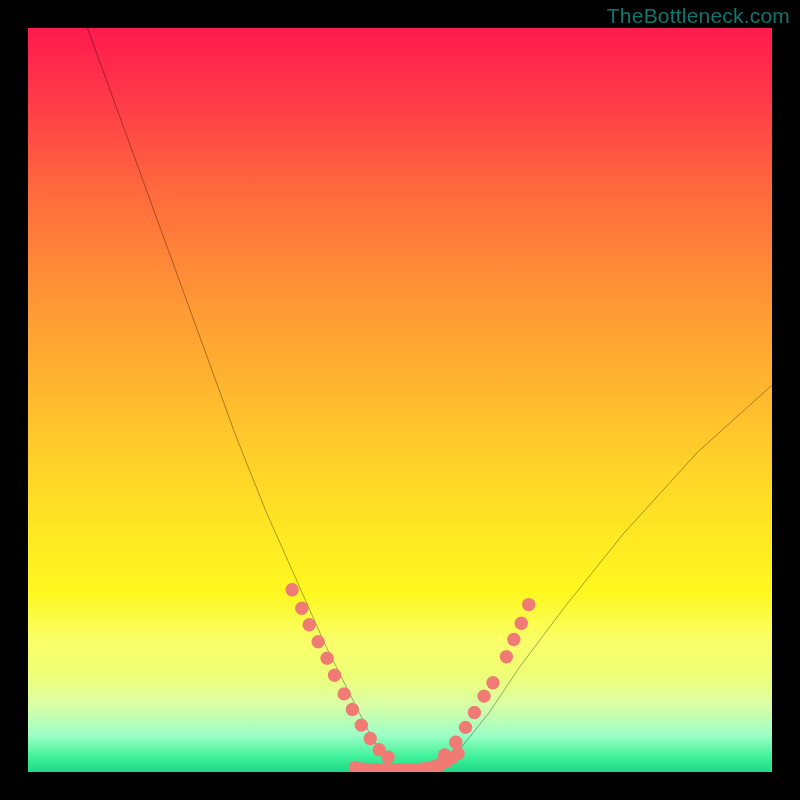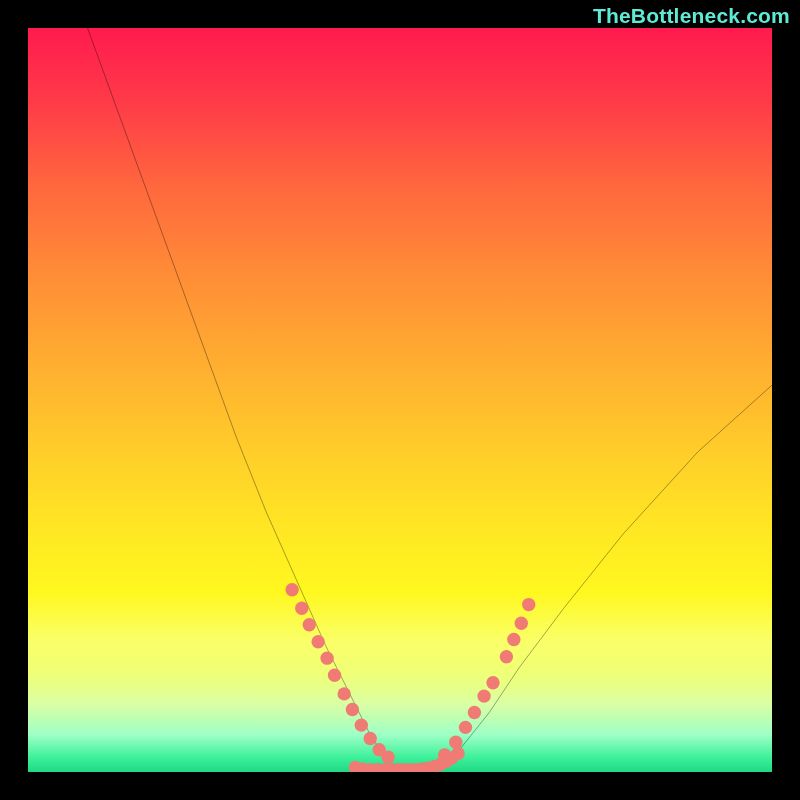--- a/index.html
+++ b/index.html
@@ -62,24 +62,24 @@
   svg.curve {
     position: absolute;
     inset: 0;
     width: 100%;
     height: 100%;
   }
   .watermark {
     position: absolute;
     top: 4px;
     right: 10px;
-    color: #5eead4;
+    color: #0f766e;
     font-size: 21px;
     letter-spacing: 0.2px;
-    font-weight: 700;
+    font-weight: 400;
     text-align: right;
   }
 </style>
 </head>
 <body>
 
 <div class="stage">
   <div class="watermark">TheBottleneck.com</div>
 
   <div class="plot">

